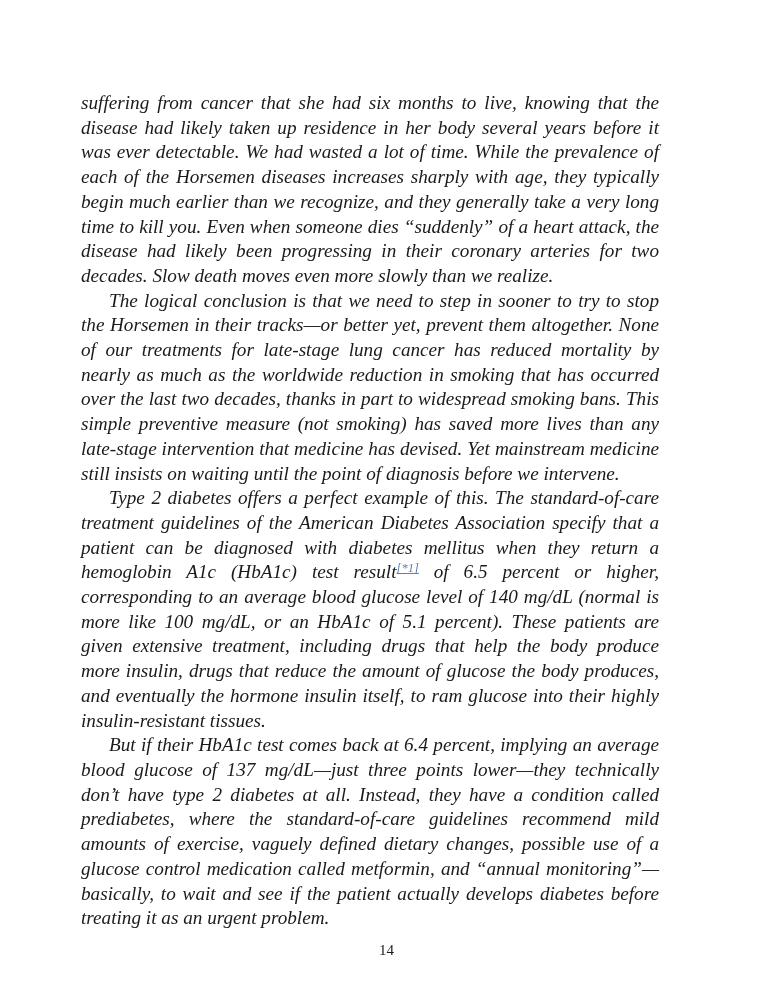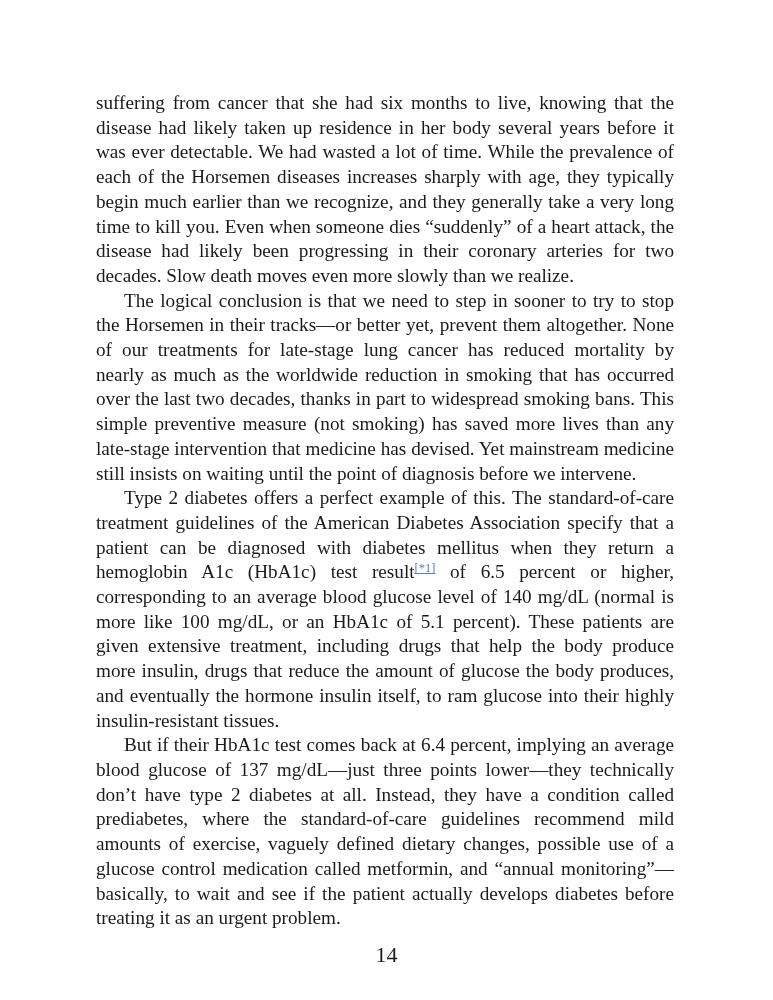--- a/index.html
+++ b/index.html
@@ -1,46 +1,47 @@
 <!DOCTYPE html>
 <html><head>
 <meta charset="utf-8">
 <style>
   html, body { margin: 0; padding: 0; background: #ffffff; }
   body { width: 773px; height: 1000px; position: relative; overflow: hidden; }
   .page {
     position: absolute;
-    left: 96px;
+    left: 81px;
     top: 91px;
     width: 578px;
     font-family: "Liberation Serif", "DejaVu Serif", serif;
     font-size: 19.2px;
     line-height: 24.7px;
     color: #1a1a1a;
     text-align: justify;
+    font-style: italic;
   }
   .para { margin: 0; }
   .para.indent { text-indent: 28px; }
   .footnote-ref {
     color: #5b7fb3;
     font-size: 12.5px;
     vertical-align: 6px;
     line-height: 0;
     text-decoration: underline;
     text-decoration-thickness: 1px;
     text-underline-offset: 1px;
   }
   .page-number {
     position: absolute;
     left: 0;
     width: 773px;
     top: 942px;
     text-align: center;
     font-family: "Liberation Serif", "DejaVu Serif", serif;
-    font-size: 22px;
+    font-size: 15px;
     color: #1a1a1a;
   }
 </style>
 </head>
 <body>
 
 <div class="page">
   <p class="para">suffering from cancer that she had six months to live, knowing that the disease had likely taken up residence in her body several years before it was ever detectable. We had wasted a lot of time. While the prevalence of each of the Horsemen diseases increases sharply with age, they typically begin much earlier than we recognize, and they generally take a very long time to kill you. Even when someone dies “suddenly” of a heart attack, the disease had likely been progressing in their coronary arteries for two decades. Slow death moves even more slowly than we realize.</p>
   <p class="para indent">The logical conclusion is that we need to step in sooner to try to stop the Horsemen in their tracks—or better yet, prevent them altogether. None of our treatments for late-stage lung cancer has reduced mortality by nearly as much as the worldwide reduction in smoking that has occurred over the last two decades, thanks in part to widespread smoking bans. This simple preventive measure (not smoking) has saved more lives than any late-stage intervention that medicine has devised. Yet mainstream medicine still insists on waiting until the point of diagnosis before we intervene.</p>
   <p class="para indent"><span>Type 2 diabetes offers a perfect example of this. The standard-of-care treatment guidelines of the American Diabetes Association specify that a patient can be diagnosed with diabetes mellitus when they return a hemoglobin A1c (HbA1c) test result</span><a class="footnote-ref">[*1]</a><span> of 6.5 percent or higher, corresponding to an average blood glucose level of 140 mg/dL (normal is more like 100 mg/dL, or an HbA1c of 5.1 percent). These patients are given extensive treatment, including drugs that help the body produce more insulin, drugs that reduce the amount of glucose the body produces, and eventually the hormone insulin itself, to ram glucose into their highly insulin-resistant tissues.</span></p>

